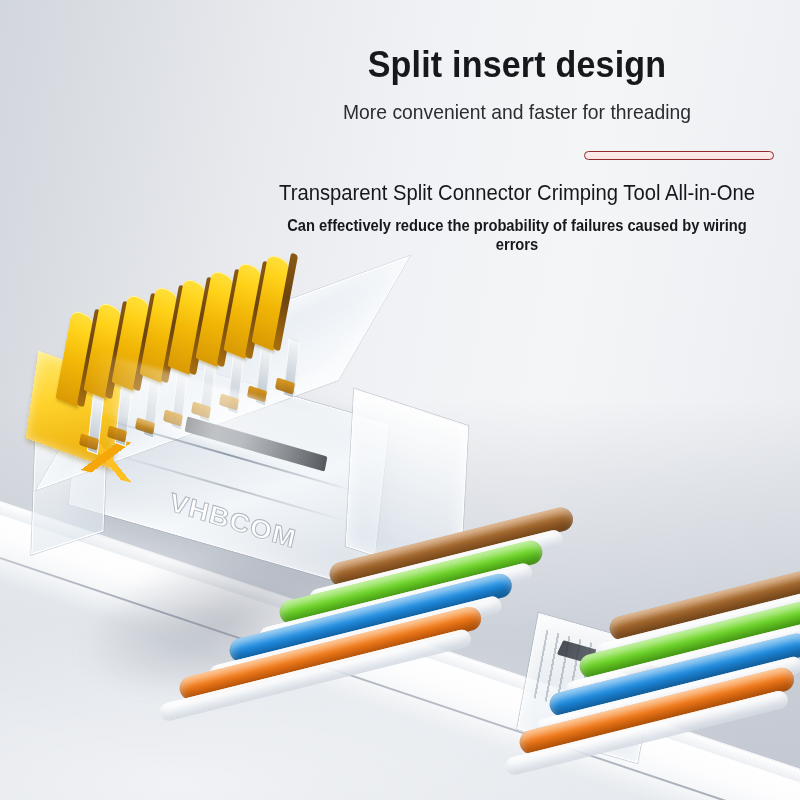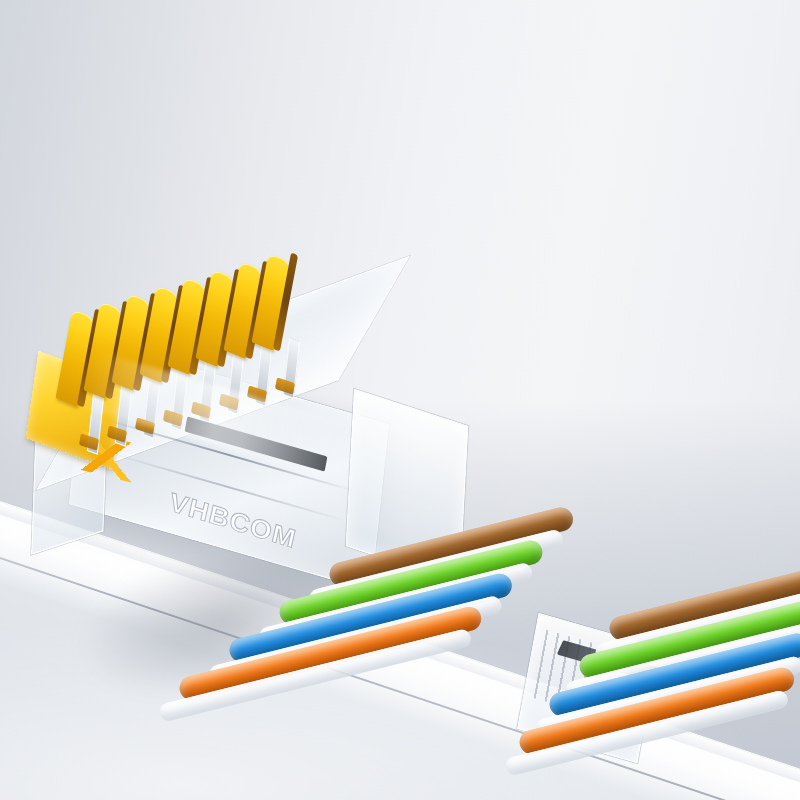--- a/index.html
+++ b/index.html
@@ -233,20 +233,29 @@
 <div id="stage">
 
   <div class="floor"></div>
   <div class="platform-shadow"></div>
   <div class="platform"></div>
   <div class="platform-lip"></div>
   <div class="platform-line"></div>
   <div class="floor-haze"></div>
   <div class="conn-shadow"></div>
 
+  <div class="copy">
+    <h1 class="h1">Split insert design</h1>
+    <p class="h2">More convenient and faster for threading</p>
+    <div class="rule-wrap">
+      <div class="rule"></div>
+    </div>
+    <p class="h3">Transparent Split Connector Crimping Tool All-in-One</p>
+    <p class="h4">Can effectively reduce the probability of failures caused by wiring errors</p>
+  </div>
 
   <div class="connector">
 
     <div class="c-body"></div>
     <div class="c-side"></div>
     <div class="c-front"></div>
     <div class="c-top"></div>
 
     <div class="pins">
       <div class="goldblock"></div>

